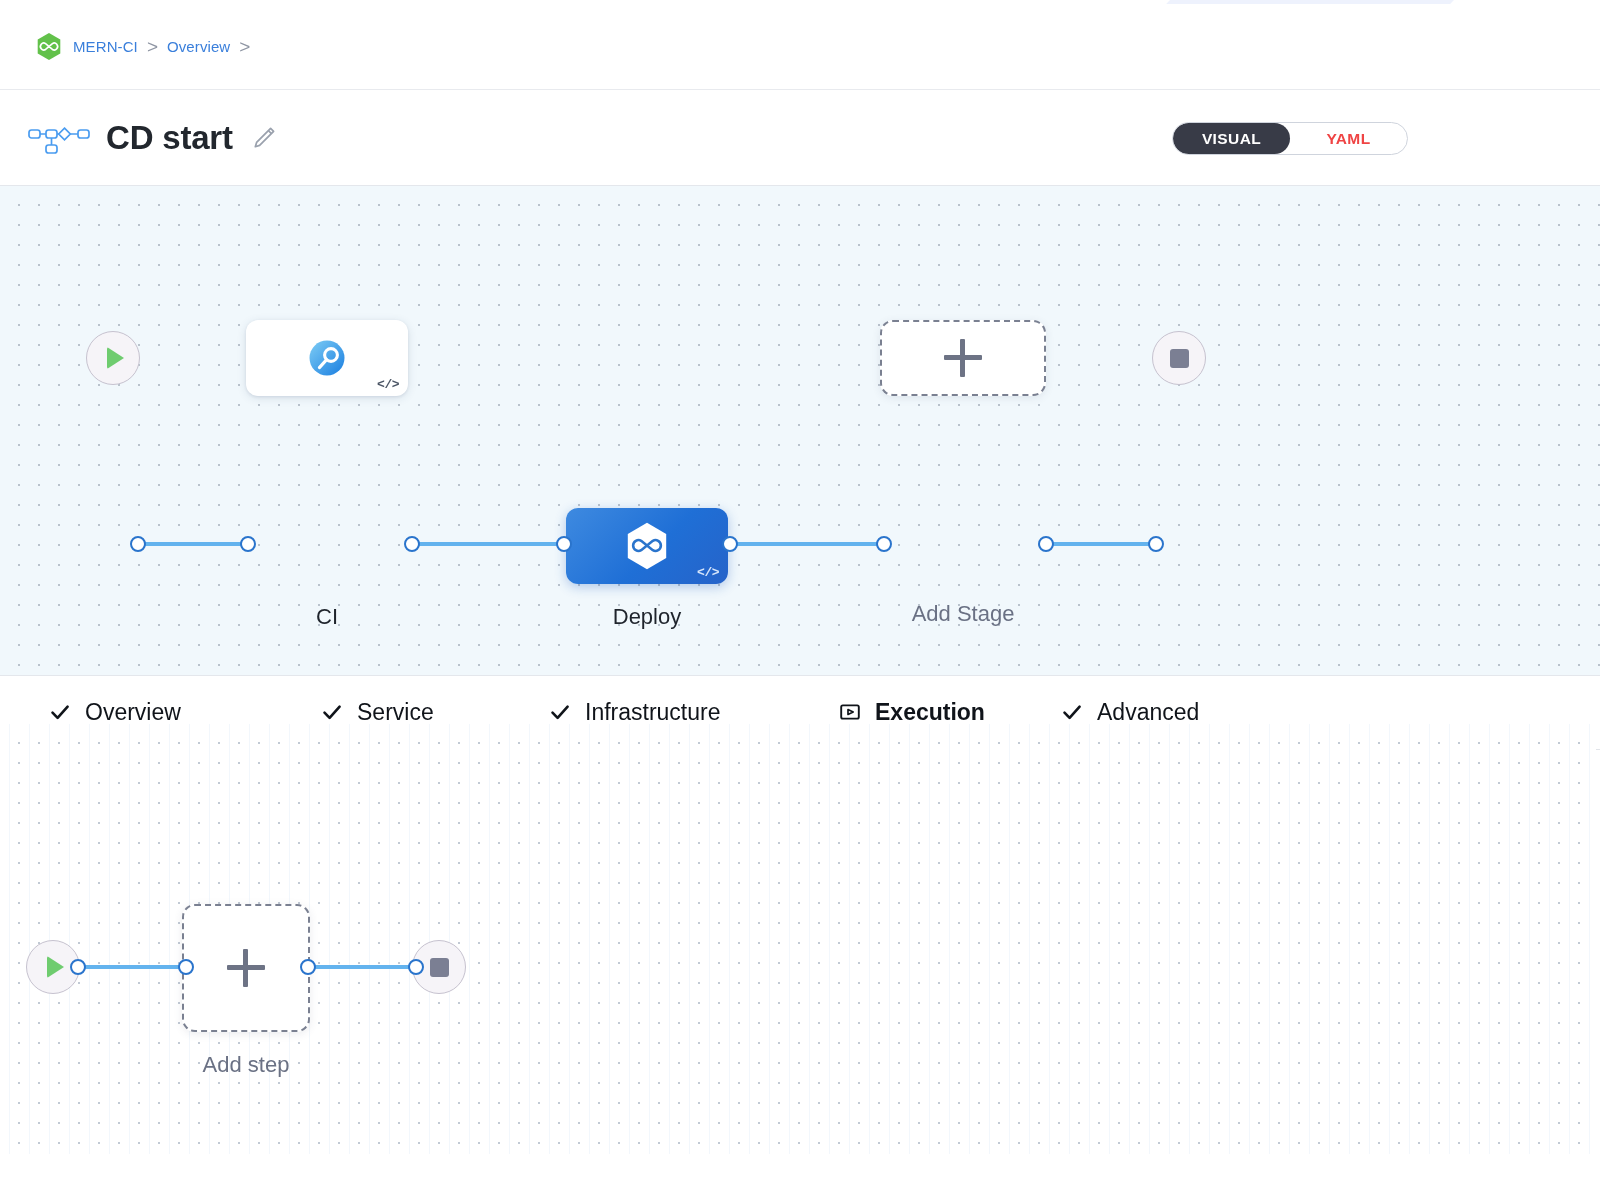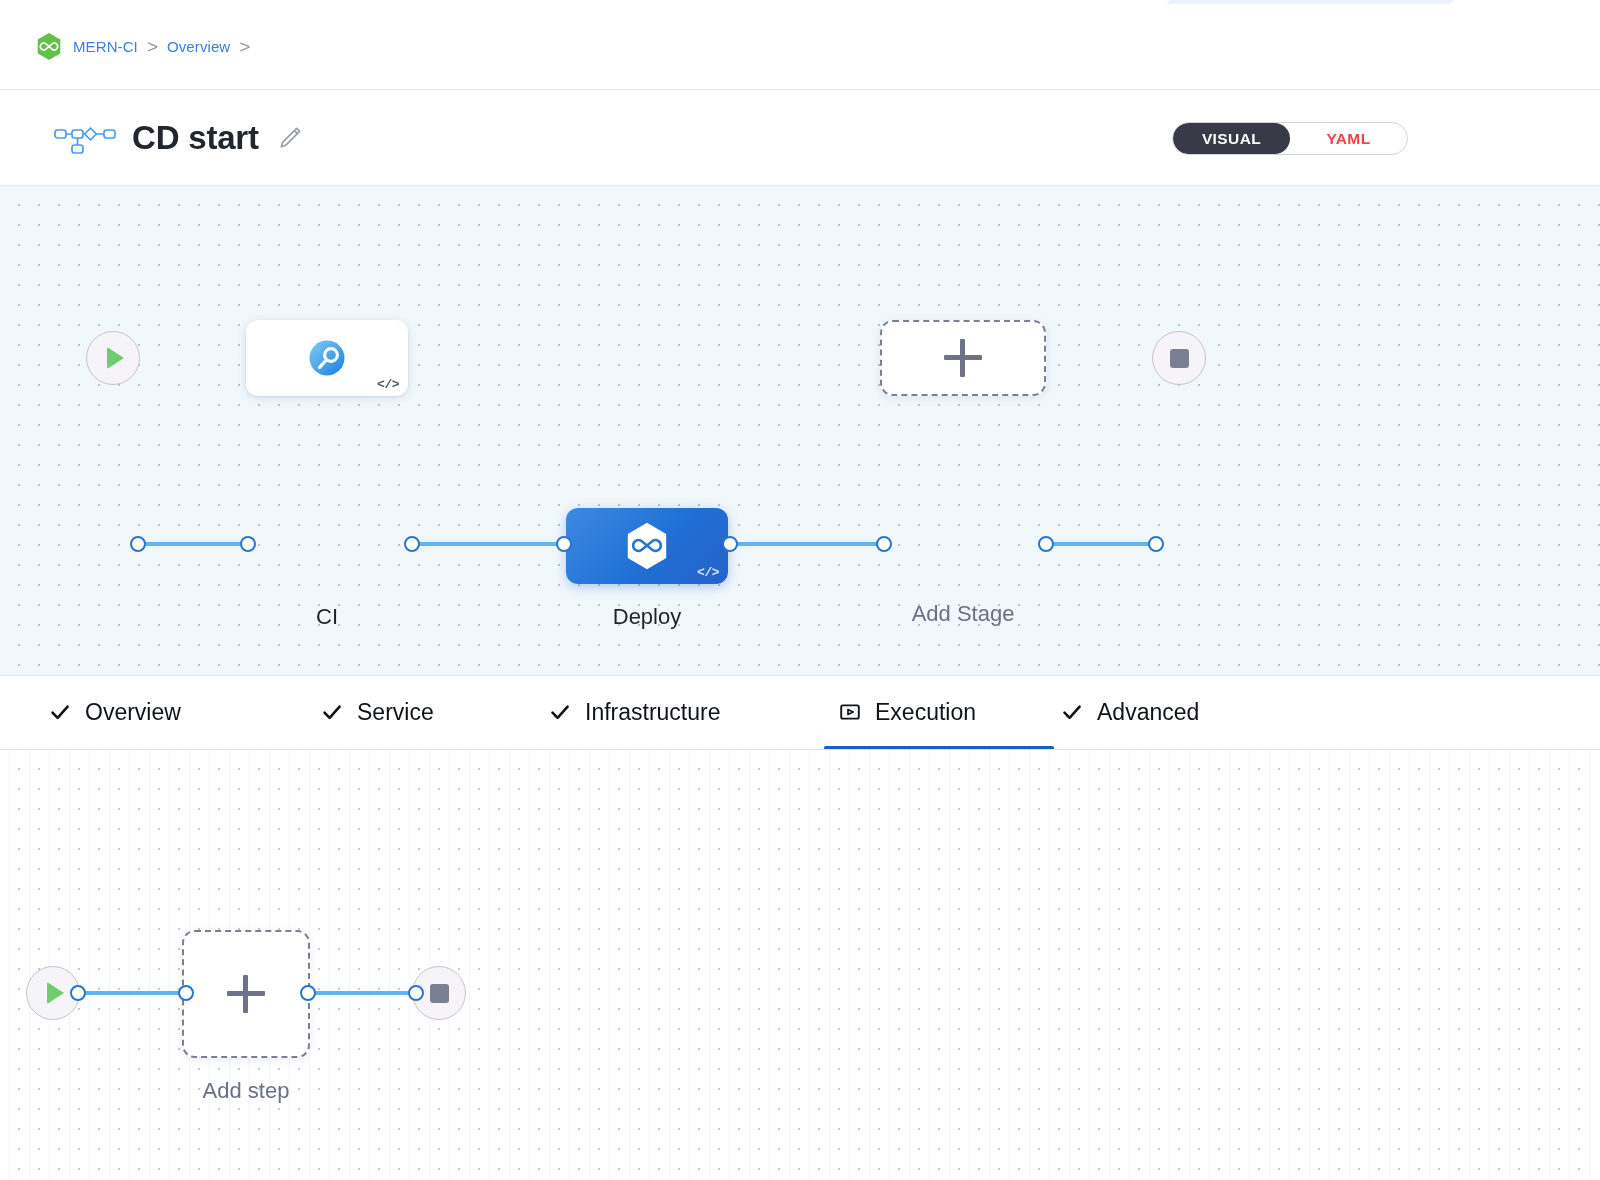--- a/index.html
+++ b/index.html
@@ -89,21 +89,21 @@
   
   .title-bar {
     position: absolute;
     top: 90px; left: 0;
     width: 1600px;
     height: 96px;
     background: #ffffff;
     border-bottom: 1px solid #e4e7ec;
     display: flex;
     align-items: center;
-    padding-left: 54px;
+    padding-left: 28px;
   }
 
   .pipeline-glyph {
     width: 62px; height: 34px;
     margin-right: 16px;
     flex: 0 0 auto;
     display: block;
   }
 
   .pipeline-title {
@@ -165,21 +165,21 @@
     background-image:
       radial-gradient(circle, #b9c2cc 1.05px, transparent 1.15px);
     background-size: 20px 20px;
     background-position: 9px 9px;
     border-bottom: 1px solid #e4e7ec;
     overflow: hidden;
   }
 
   .step-canvas {
     position: absolute;
-    top: 750px; left: 0;
+    top: 724px; left: 0;
     width: 1596px;
     height: 430px;
     background-color: #ffffff;
     background-image:
       linear-gradient(to right, #f2f7fc 1px, transparent 1px),
       radial-gradient(circle, #c2cad4 1.05px, transparent 1.15px);
     background-size: 20px 20px, 20px 20px;
     background-position: 9px 0, 9px 9px;
     overflow: hidden;
   }
@@ -328,21 +328,21 @@
     margin-right: 13px;
     flex: 0 0 auto;
     display: block;
   }
 
   .tab-label {
     font-size: 23px;
     color: #10141a;
     white-space: nowrap;
   }
-  .tab.active .tab-label { font-weight: 400; }
+  .tab.active .tab-label { font-weight: 700; }
 
   .tab-underline {
     position: absolute;
     bottom: 0;
     height: 3.5px;
     background: #1a5ec4;
     border-radius: 2px 2px 0 0;
   }
 </style>
 </head>

